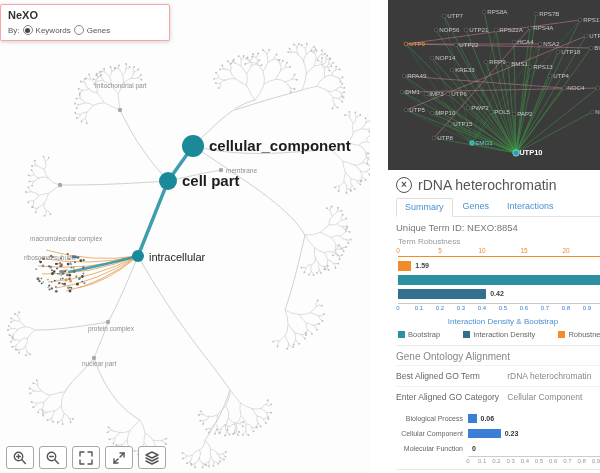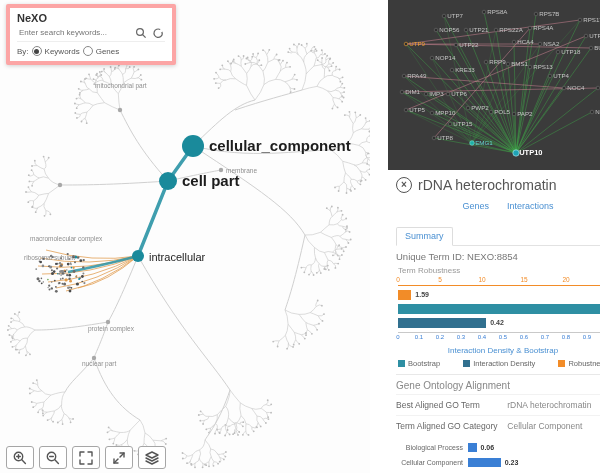--- a/index.html
+++ b/index.html
@@ -3,21 +3,21 @@
 <meta charset="utf-8">
 <style>
   html,body{margin:0;padding:0;}
   body{font-family:"Liberation Sans",sans-serif;background:#fff;}
   .app{position:relative;width:600px;height:473px;overflow:hidden;background:#fff;}
 
   
   .canvas-left{position:absolute;left:0;top:0;width:370px;height:473px;background:#fdfdfd;overflow:hidden;}
   #tree-svg{position:absolute;left:0;top:0;}
 
-  .search-card{position:absolute;left:6px;top:4px;width:170px;background:#fff;border:4px solid #fca5a5;
+  .search-card{position:absolute;left:0;top:4px;width:170px;background:#fff;border:1px solid #fca5a5;
     box-shadow:0 1px 4px rgba(0,0,0,.18);padding:4px 7px 5px;z-index:5;box-sizing:border-box;border-radius:2px;}
   .app-title{font-size:11px;font-weight:bold;color:#333;margin-bottom:2px;}
   .search-row{display:flex;align-items:center;gap:3px;border-bottom:1px solid #eee;padding-bottom:2px;}
   .search-row input{flex:1;min-width:0;border:none;outline:none;font-size:8px;color:#666;background:transparent;
     font-family:"Liberation Sans",sans-serif;}
   .icon-btn{background:none;border:none;padding:0;width:14px;height:13px;cursor:pointer;display:flex;align-items:center;justify-content:center;}
   .by-row{display:flex;align-items:center;gap:3px;font-size:8px;color:#555;margin-top:4px;}
   .radio-opt{display:flex;align-items:center;cursor:pointer;justify-content:flex-end;}
   .radio{width:8px;height:8px;border:1px solid #888;border-radius:50%;display:inline-block;margin-right:3px;position:relative;background:#fff;}
   .radio.checked:after{content:"";position:absolute;left:1.5px;top:1.5px;right:1.5px;bottom:1.5px;background:#444;border-radius:50%;}
@@ -31,21 +31,21 @@
   .right-col{position:absolute;left:388px;top:0;width:230px;height:473px;}
   .subnet{position:relative;width:230px;height:170px;background:#3b3b3b;overflow:hidden;}
 
   .detail{position:relative;width:230px;height:303px;background:#fff;box-sizing:border-box;padding:5px 8px;overflow:hidden;}
   .detail-header{display:flex;align-items:center;gap:6px;margin:2px 0 5px;}
   .close-btn{width:16px;height:16px;min-width:16px;border:1.6px solid #555;border-radius:50%;color:#555;background:none;
     padding:0;font-size:10px;line-height:12px;font-weight:bold;text-align:center;cursor:pointer;}
   .detail-title{font-size:14px;color:#555;}
   .tabs{display:flex;gap:2px;border-bottom:1px solid #e2e2e2;margin-bottom:5px;}
   .tab{font-size:9px;color:#4a90d2;padding:3px 8px 4px;cursor:pointer;}
-  .tab.active{border:1px solid #ddd;border-bottom:1px solid #fff;margin-bottom:-1px;border-radius:2px 2px 0 0;margin-top:29px;}
+  .tab.active{border:1px solid #ddd;border-bottom:1px solid #fff;margin-bottom:-1px;border-radius:2px 2px 0 0;}
   .term-id{font-size:9.5px;color:#777;margin:3px 0 4px;}
 
   .chart1{margin:1px 2px 6px;}
   .chart-title{font-size:8px;color:#999;margin-bottom:1px;}
   .axis-top{position:relative;height:9px;border-bottom:1px solid #f28c28;margin-bottom:2px;}
   .axis-top .tick{position:absolute;top:0;font-size:6.5px;color:#f28c28;transform:translateX(-50%);}
   .bar-row{position:relative;height:10px;margin:4px 0;}
   .bar{position:absolute;left:0;top:0;height:10px;}
   .bar-val{position:absolute;top:0;font-size:7px;font-weight:bold;color:#444;line-height:10px;}
   .axis-bottom{position:relative;height:9px;border-top:1px solid #c9c9c9;margin-top:3px;}
@@ -1054,35 +1054,20 @@
           <text x="226" y="173" font-size="6.5" fill="#8f8f8f" font-family="&quot;Liberation Sans&quot;,sans-serif">membrane</text>
           <text x="30" y="241" font-size="6.5" fill="#8f8f8f" font-family="&quot;Liberation Sans&quot;,sans-serif">macromolecular complex</text>
           <text x="24" y="260" font-size="6.5" fill="#8f8f8f" font-family="&quot;Liberation Sans&quot;,sans-serif">ribosomal subunit</text>
           <text x="88" y="331" font-size="6.5" fill="#8f8f8f" font-family="&quot;Liberation Sans&quot;,sans-serif">protein complex</text>
           <text x="82" y="366" font-size="6.5" fill="#8f8f8f" font-family="&quot;Liberation Sans&quot;,sans-serif">nuclear part</text>
         </g>
       </svg>
 
     <div class="search-card">
       <div class="app-title">NeXO</div>
-      <div class="search-row">
-        <input type="text" placeholder="Enter search keywords..." style="">
-        <button class="icon-btn">
-          <svg width="12" height="12" viewBox="0 0 12 12">
-            <circle cx="5" cy="5" r="3.4" fill="none" stroke="#666" stroke-width="1.2"></circle>
-            <line x1="7.6" y1="7.6" x2="10.6" y2="10.6" stroke="#666" stroke-width="1.3"></line>
-          </svg>
-        </button>
-        <button class="icon-btn">
-          <svg width="12" height="12" viewBox="0 0 12 12">
-            <path d="M10.4 6.4 A4.2 4.2 0 1 1 8.2 2.5" fill="none" stroke="#666" stroke-width="1.2"></path>
-            <polygon points="10.9,6.9 8.8,6 10.5,4.4" fill="#666"></polygon>
-          </svg>
-        </button>
-      </div>
       <div class="by-row">
         <span>By:</span>
         <label class="radio-opt">
           <span class="radio checked"></span>
           <span>Keywords</span>
         </label>
         <label class="radio-opt">
           <span class="radio"></span>
           <span>Genes</span>
         </label>
@@ -1339,21 +1324,21 @@
           </div>
         </div>
 
       <div class="section-heading">Gene Ontology Alignment</div>
       <div id="go-rows">
           <div class="go-row">
             <span class="go-label">Best Aligned GO Term</span>
             <span class="go-value">rDNA heterochromatin</span>
           </div>
           <div class="go-row">
-            <span class="go-label">Term Aligned GO Category</span>
+            <span class="go-label">Enter Aligned GO Category</span>
             <span class="go-value">Cellular Component</span>
           </div>
         </div>
 
       <div class="chart2" id="chart2">
           <div class="c2-row">
             <span class="c2-label">Biological Process</span>
             <span class="c2-axis">
               <span class="c2-bar" style="width: 6%; background: rgb(58, 127, 213);"></span>
               <span class="c2-val" style="left: calc(6% + 4px);">0.06</span>

